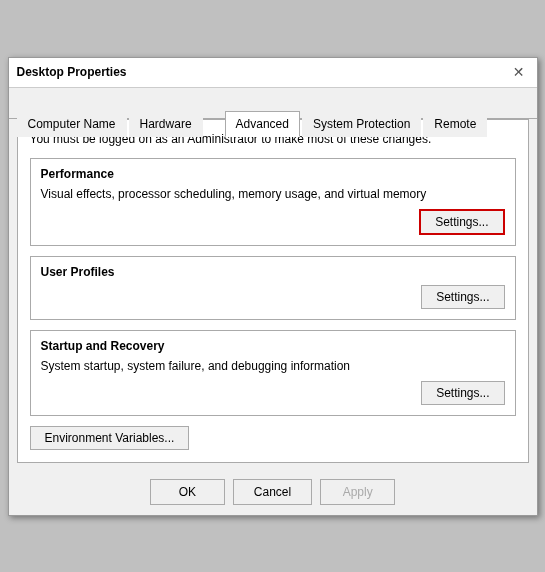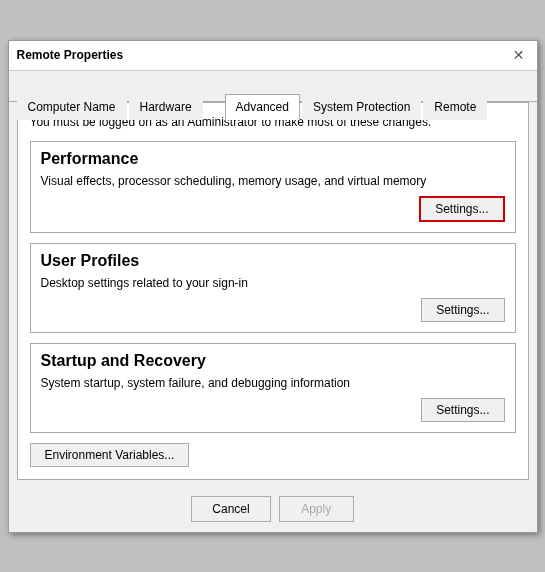--- a/index.html
+++ b/index.html
@@ -99,21 +99,21 @@
     }
 
     .section {
       border: 1px solid #aaa;
       margin-bottom: 10px;
       padding: 8px 10px 10px 10px;
       position: relative;
     }
 
     .section-title {
-      font-size: 16px;
+      font-size: 12px;
       font-weight: 600;
       color: #000;
       margin-bottom: 6px;
     }
 
     .section-desc {
       font-size: 12px;
       color: #000;
       margin-bottom: 8px;
     }
@@ -166,21 +166,21 @@
       color: #aaa;
       cursor: default;
     }
   </style>
 </head>
 <body>
 
 <div class="window">
 
   <div class="title-bar">
-    <span class="title-bar-text">Remote Properties</span>
+    <span class="title-bar-text">Desktop Properties</span>
     <button class="title-bar-close">✕</button>
   </div>
 
   <div class="tab-bar">
     <div class="tab">Computer Name</div>
     <div class="tab">Hardware</div>
     <div class="tab active">Advanced</div>
     <div class="tab">System Protection</div>
     <div class="tab">Remote</div>
   </div>
@@ -191,36 +191,36 @@
     <div class="section">
       <div class="section-title">Performance</div>
       <div class="section-desc">Visual effects, processor scheduling, memory usage, and virtual memory</div>
       <div class="section-btn-row">
         <button class="btn btn-highlighted">Settings...</button>
       </div>
     </div>
 
     <div class="section">
       <div class="section-title">User Profiles</div>
-      <div class="section-desc">Desktop settings related to your sign-in</div>
       <div class="section-btn-row">
         <button class="btn">Settings...</button>
       </div>
     </div>
 
     <div class="section">
       <div class="section-title">Startup and Recovery</div>
       <div class="section-desc">System startup, system failure, and debugging information</div>
       <div class="section-btn-row">
         <button class="btn">Settings...</button>
       </div>
     </div>
 
     <div class="env-btn-row">
       <button class="btn">Environment Variables...</button>
     </div>
   </div>
 
   <div class="bottom-bar">
+    <button class="bottom-btn">OK</button>
     <button class="bottom-btn">Cancel</button>
     <button class="bottom-btn bottom-btn-disabled">Apply</button>
   </div>
 </div>
 
 </body></html>

